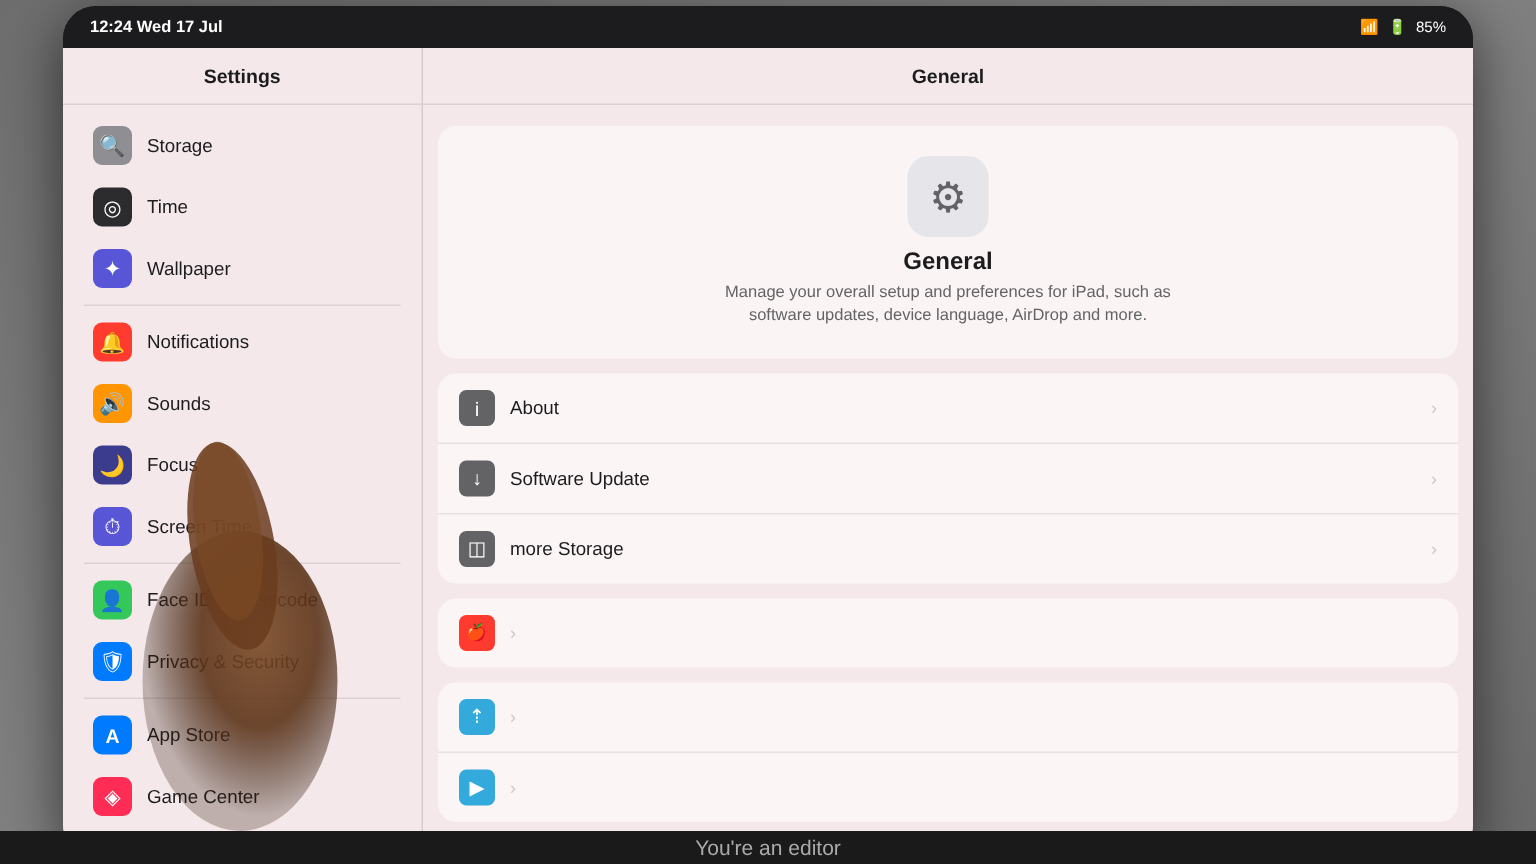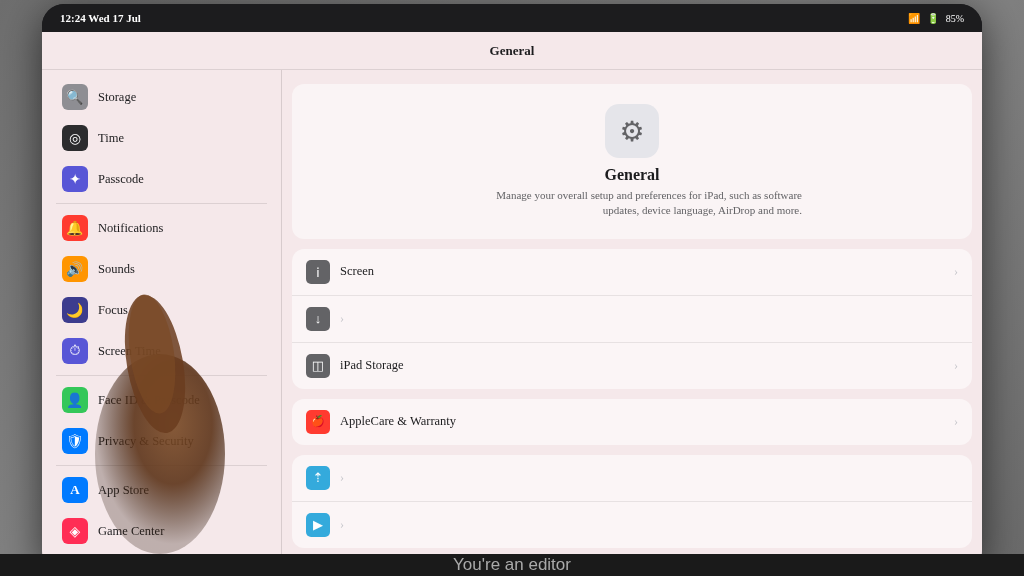--- a/index.html
+++ b/index.html
@@ -15,21 +15,20 @@
       overflow: hidden;
     }
     .outer-wrap {
       width: 940px;
       height: 568px;
       background: #1c1c1e;
       border-radius: 22px;
       overflow: hidden;
       position: relative;
       box-shadow: 0 8px 40px rgba(0,0,0,0.6);
-      font-family: Liberation Serif, serif;
     }
     
     .status-bar {
       position: absolute;
       top: 0; left: 0; right: 0;
       height: 28px;
       background: #1c1c1e;
       display: flex;
       align-items: center;
       justify-content: space-between;
@@ -156,21 +155,21 @@
     }
     .general-title {
       font-size: 16px;
       font-weight: 600;
       color: #1c1c1e;
       margin-bottom: 4px;
     }
     .general-desc {
       font-size: 11px;
       color: #636366;
-      text-align: right;
+      text-align: center;
       max-width: 340px;
       line-height: 1.4;
     }
     
     .settings-group {
       background: rgba(255,255,255,0.55);
       border-radius: 12px;
       margin-bottom: 10px;
       overflow: hidden;
     }
@@ -217,20 +216,23 @@
       <span class="status-right">
         <span>📶</span>
         <span>🔋</span>
         <span>85%</span>
       </span>
     </div>
 
     <div class="screen">
 
       <div class="header-row">
+        <div class="header-left">
+          <span>Settings</span>
+        </div>
         <div class="header-right">
           <span>General</span>
         </div>
       </div>
 
       <div class="main-content">
 
         <div class="sidebar">
 
           <div class="sidebar-item">
@@ -238,21 +240,21 @@
             <span>Storage</span>
           </div>
 
           <div class="sidebar-item">
             <div class="icon-box icon-dark">◎</div>
             <span>Time</span>
           </div>
 
           <div class="sidebar-item">
             <div class="icon-box icon-purple">✦</div>
-            <span>Passcode</span>
+            <span>Wallpaper</span>
           </div>
 
           <div class="sidebar-divider"></div>
 
           <div class="sidebar-item">
             <div class="icon-box icon-red">🔔</div>
             <span>Notifications</span>
           </div>
 
           <div class="sidebar-item">
@@ -300,38 +302,38 @@
 
           <div class="general-header">
             <div class="general-icon-big">⚙</div>
             <div class="general-title">General</div>
             <div class="general-desc">Manage your overall setup and preferences for iPad, such as software updates, device language, AirDrop and more.</div>
           </div>
 
           <div class="settings-group">
             <div class="settings-row">
               <div class="row-icon" style="background:#636366; color:#fff;">ℹ</div>
-              <span class="row-label">Screen</span>
+              <span class="row-label">About</span>
               <span class="row-chevron">›</span>
             </div>
             <div class="settings-row">
               <div class="row-icon" style="background:#636366; color:#fff;">↓</div>
+              <span class="row-label">Software Update</span>
               <span class="row-chevron">›</span>
             </div>
             <div class="settings-row">
               <div class="row-icon" style="background:#636366; color:#fff;">◫</div>
-              <span class="row-label">iPad Storage</span>
+              <span class="row-label">more Storage</span>
               <span class="row-chevron">›</span>
             </div>
           </div>
 
           <div class="settings-group">
             <div class="settings-row">
               <div class="row-icon" style="background:#ff3b30; color:#fff; font-size:11px;">🍎</div>
-              <span class="row-label">AppleCare &amp; Warranty</span>
               <span class="row-chevron">›</span>
             </div>
           </div>
 
           <div class="settings-group">
             <div class="settings-row">
               <div class="row-icon" style="background:#34aadc; color:#fff;">⇡</div>
               <span class="row-chevron">›</span>
             </div>
             <div class="settings-row">
@@ -339,21 +341,21 @@
               <span class="row-chevron">›</span>
             </div>
           </div>
 
         </div>
       </div>
     </div>
   </div>
 
   <div style="position:absolute; bottom:0; left:0; right:0; height:22px; background:#1a1a1a; display:flex; align-items:center; justify-content:center;">
-    <span style="font-size:17px; color:#aaa;">You're an editor</span>
+    <span style="font-size:14px; color:#aaa;">You're an editor</span>
   </div>
 
   <div style="position:absolute; bottom:22px; left:80px; width:160px; height:280px; z-index:30; pointer-events:none;">
     <svg viewBox="0 0 160 280" width="160" height="280" xmlns="http://www.w3.org/2000/svg">
       <defs>
         <radialGradient id="handGrad" cx="60%" cy="35%" r="60%">
           <stop offset="0%" stop-color="#7a4a25"></stop>
           <stop offset="50%" stop-color="#5c3318"></stop>
           <stop offset="100%" stop-color="#2a1508" stop-opacity="0.3"></stop>
         </radialGradient>

